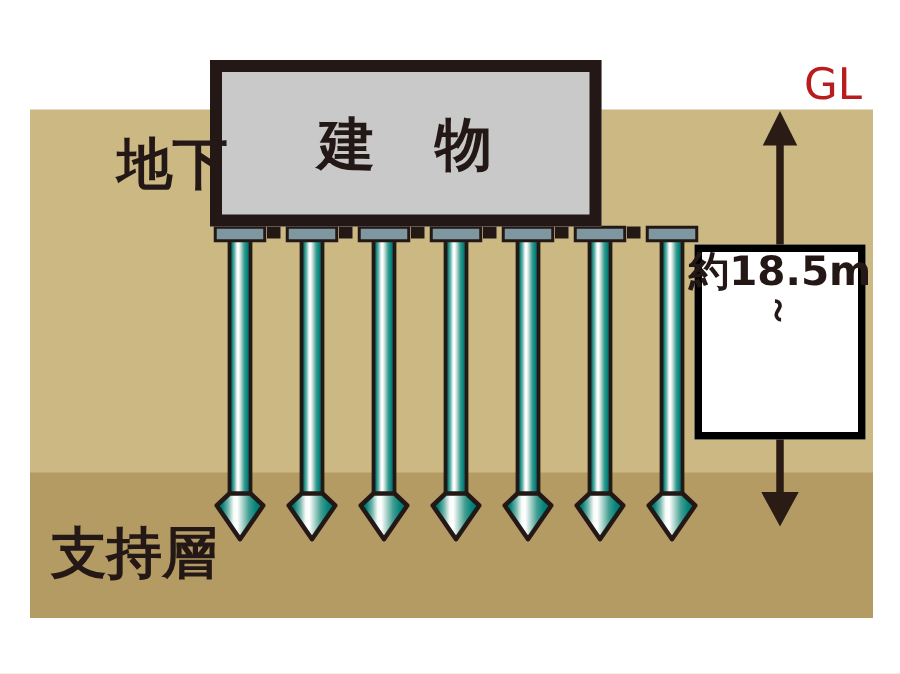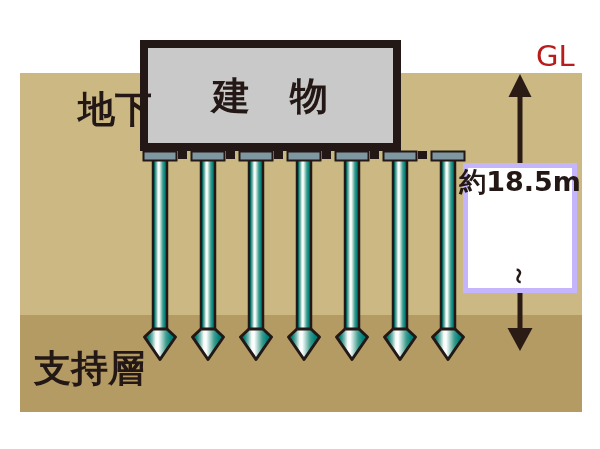--- a/index.html
+++ b/index.html
@@ -31,22 +31,22 @@
   .gl-label{
     left:536px;top:42px;font-size:29px;font-weight:500;color:#b91c1c;line-height:1;
   }
   .pile{left:0;top:150px;width:36px;height:212px;}
   .tooth{
     top:151px;width:9px;height:8px;background:#231815;
   }
   .depth-arrow{left:500px;top:70px;width:40px;height:285px;}
   .depth-box{
     left:463px;top:163px;width:114px;height:130px;background:#ffffff;
-    border:5px solid #c4b5fd;box-sizing:border-box;
-    display:flex;flex-direction:column;align-items:center;justify-content:space-between;
+    border:5px solid #000000;box-sizing:border-box;
+    display:flex;flex-direction:column;align-items:center;justify-content:flex-start;
   }
   .depth-line{font-size:27px;font-weight:bold;color:#231815;line-height:1;white-space:nowrap;}
   .depth-tilde{
     font-size:24px;font-weight:bold;color:#231815;line-height:1;
     transform:rotate(90deg);
   }
   svg{display:block;}
 </style>
 </head>
 <body>

